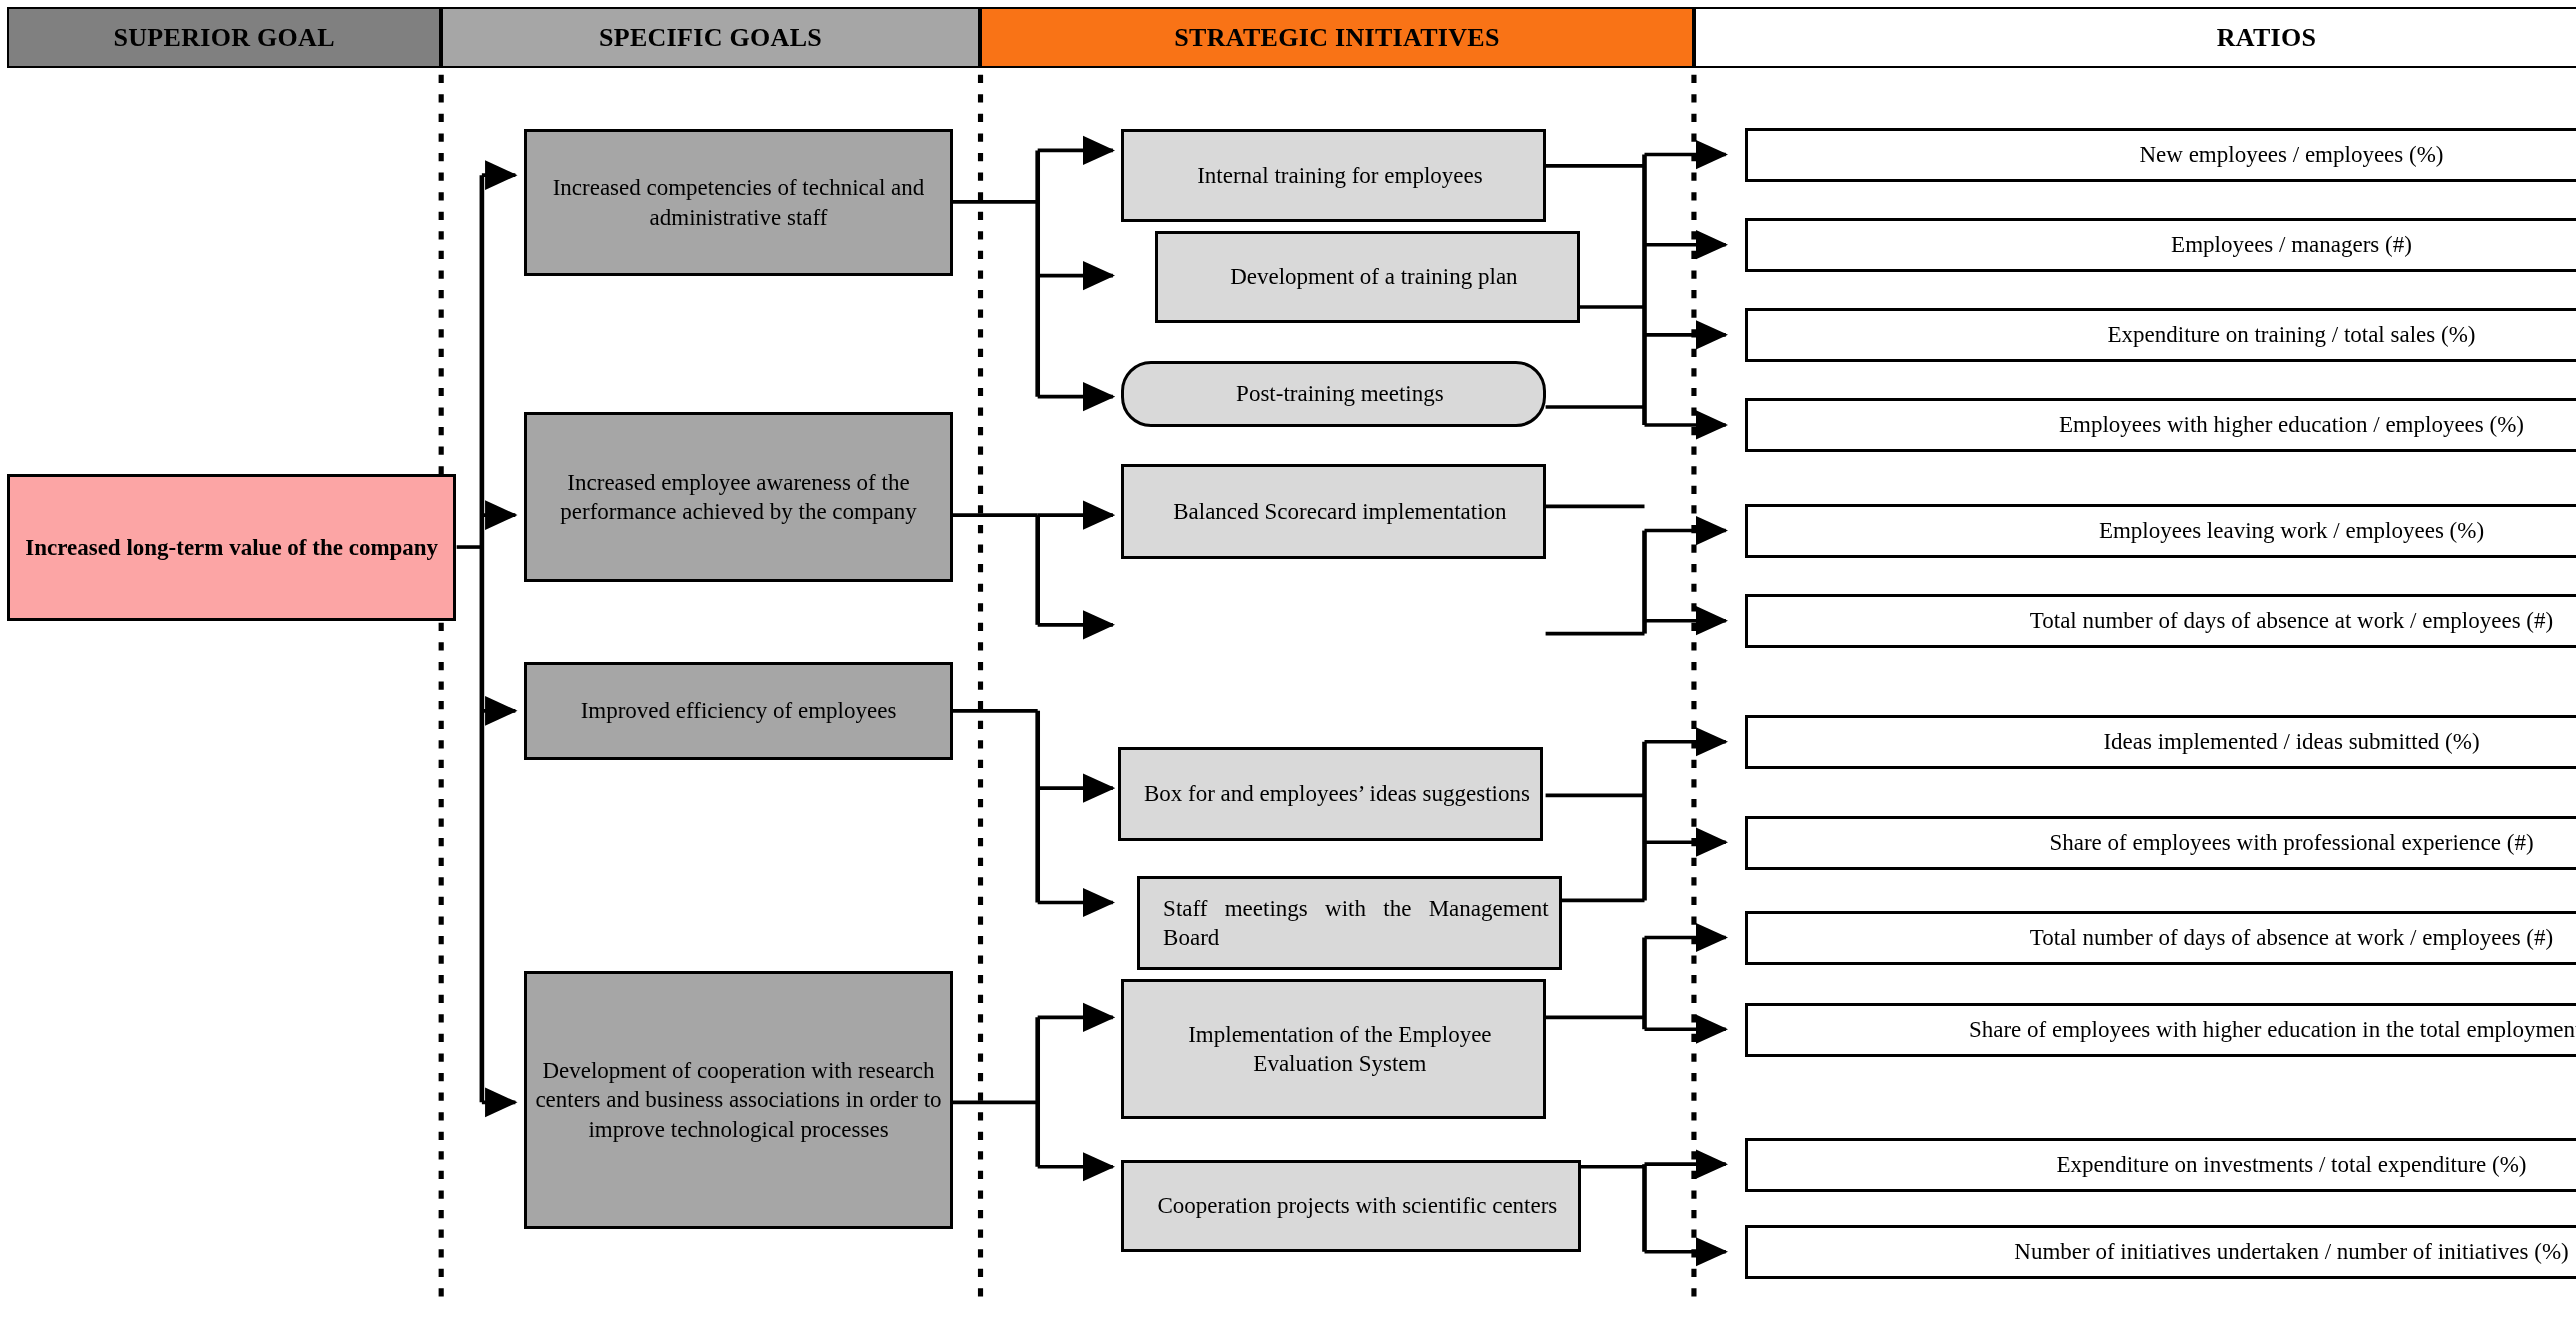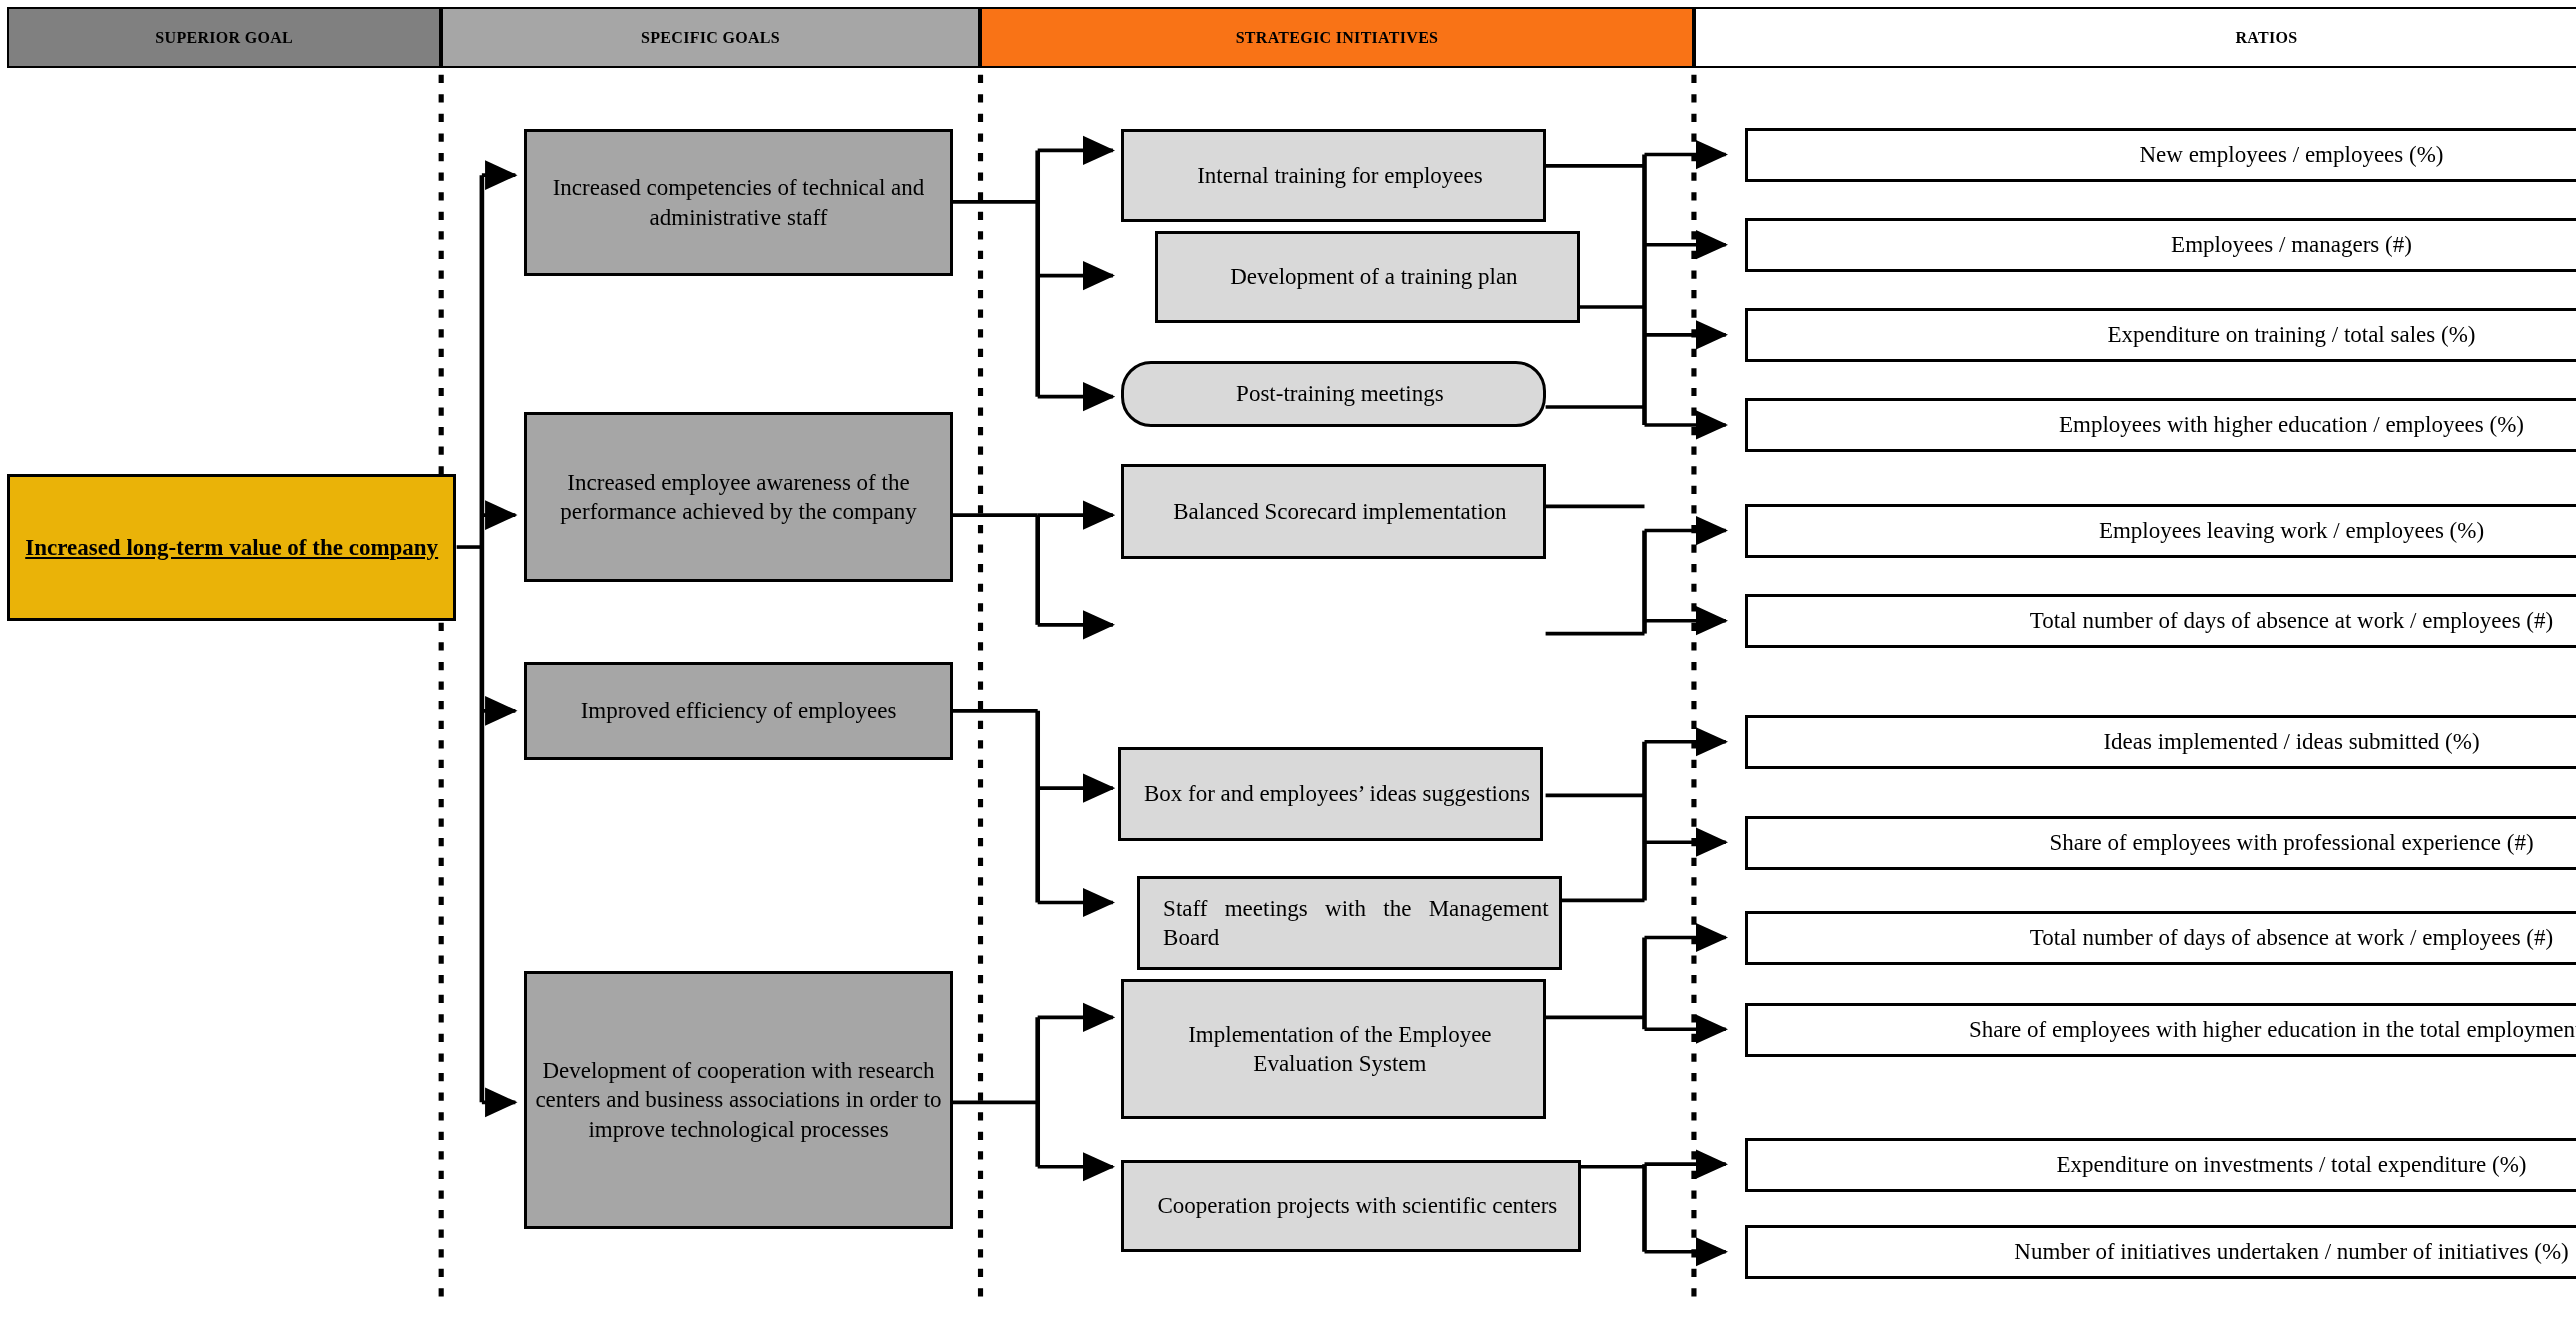--- a/index.html
+++ b/index.html
@@ -2,29 +2,29 @@
 <html style="font-size:8.2px"><head>
 <meta charset="utf-8">
 <style>
   html,body{margin:0;padding:0;background:#fff;}
   body{font-family:"Liberation Serif","DejaVu Serif",serif;}
   #stage{position:relative;width:2846px;height:1329px;background:#fff;overflow:hidden;}
   #wires{position:absolute;inset:0;width:2846px;height:1329px;pointer-events:none;}
 
   .hdr{position:absolute;box-sizing:border-box;border:2.6px solid #000;
        display:flex;align-items:center;justify-content:center;
-       font-weight:bold;font-size:16px;letter-spacing:0.3px;color:#000;}
+       font-weight:bold;font-size:26px;letter-spacing:0.3px;color:#000;}
 
   .nodebox{position:absolute;box-sizing:border-box;border:3.1px solid #000;
            display:flex;align-items:center;justify-content:center;
            text-align:center;color:#000;font-size:23px;line-height:1.28;
            padding:3.1px 7.2px;}
   .nodebox .tx{display:block;width:100%;}
   .nodebox.just .tx{text-align:justify;text-align-last:left;padding:0 3.1px;}
-  .goal-root{background:#eab308;font-weight:bold;font-size:23px;text-decoration:underline;}
+  .goal-root{background:#fca5a5;font-weight:bold;font-size:23px;}
   .goal-spec{background:#a6a6a6;}
   .init{background:#d9d9d9;padding-left:20px;}
   .ratio{background:#ffffff;}
 </style>
 </head>
 <body>
 
 <div id="stage">
 
   <svg id="wires" viewBox="0 0 5524 2580" xmlns="http://www.w3.org/2000/svg">

